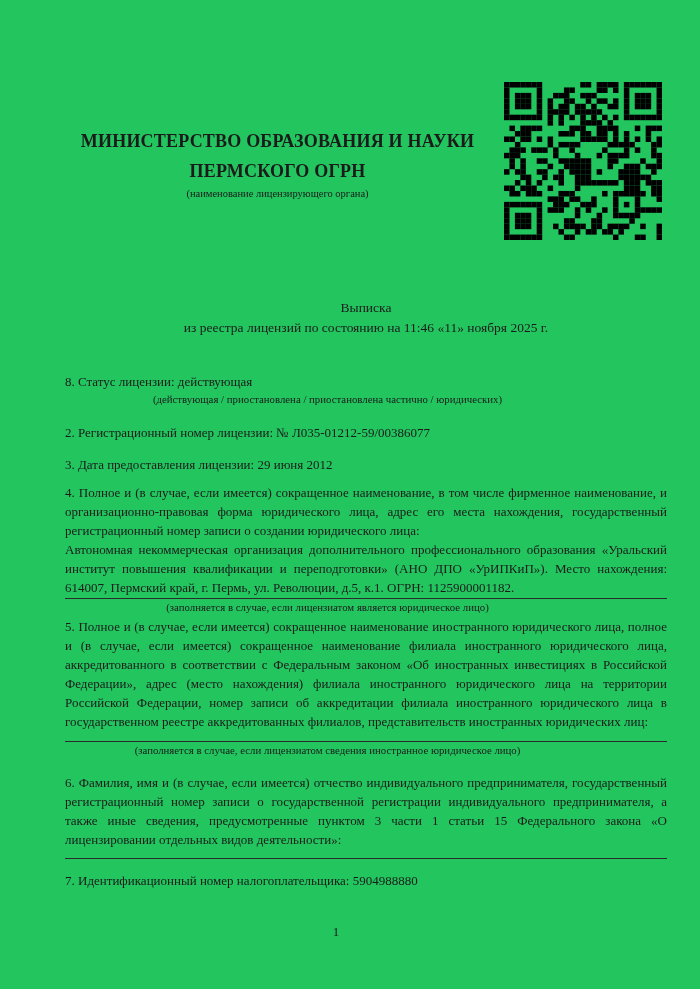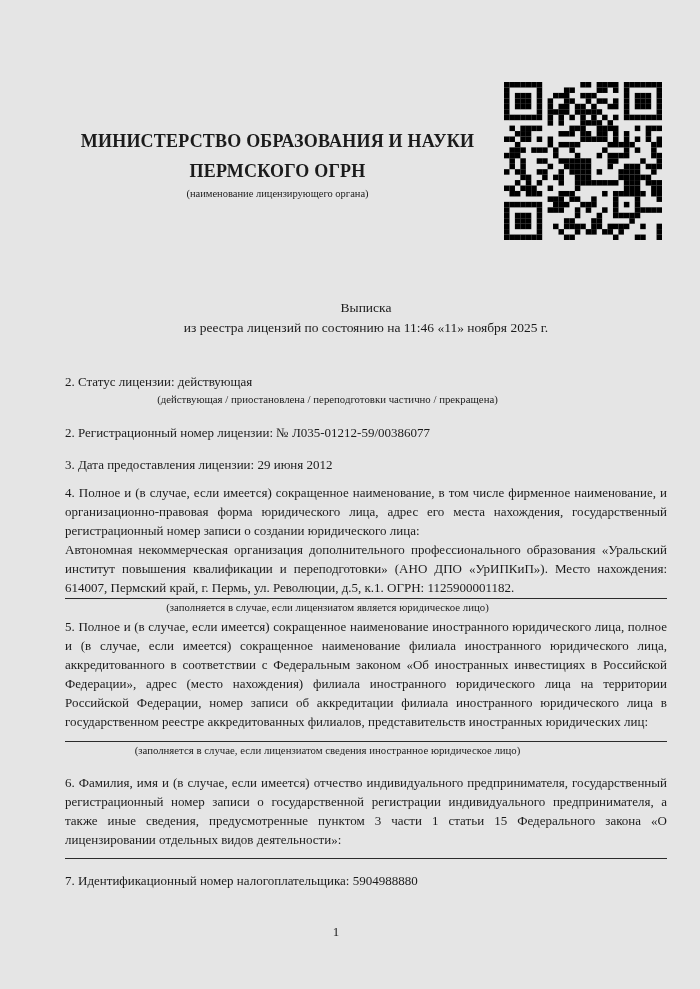--- a/index.html
+++ b/index.html
@@ -1,21 +1,21 @@
 <!DOCTYPE html>
 <html lang="ru"><head>
 <meta charset="utf-8">
 <title>Выписка из реестра лицензий</title>
 <style>
   html,body{margin:0;padding:0;background:#888;}
   .page{
     position:relative;
     width:700px;height:989px;
     margin:0 auto;
-    background:#e5e5e5;
+    background:#22c55e;
     font-family:"Liberation Serif", serif;
     color:#1b1b1b;
     overflow:hidden;
   }
   
   .header{
     margin:126px 0 0 65px;
     width:425px;
     text-align:center;
   }
@@ -507,22 +507,22 @@
   <div class="content">
 
     <div class="doc-title">
       <div>Выписка</div>
       <div>из реестра лицензий по состоянию на 11:46 «11» ноября 2025 г.</div>
     </div>
 
     <div class="items">
 
       <div class="item m-item1">
-        <div class="body">2. Статус лицензии: действующая</div>
-        <div class="caption">(действующая / приостановлена / переподготовки частично / прекращена)</div>
+        <div class="body">8. Статус лицензии: действующая</div>
+        <div class="caption">(действующая / приостановлена / приостановлена частично / юридических)</div>
       </div>
 
       <div class="item m-item2">
         <div class="body">2. Регистрационный номер лицензии: № Л035-01212-59/00386077</div>
       </div>
 
       <div class="item m-item3">
         <div class="body">3. Дата предоставления лицензии: 29 июня 2012</div>
       </div>
 

